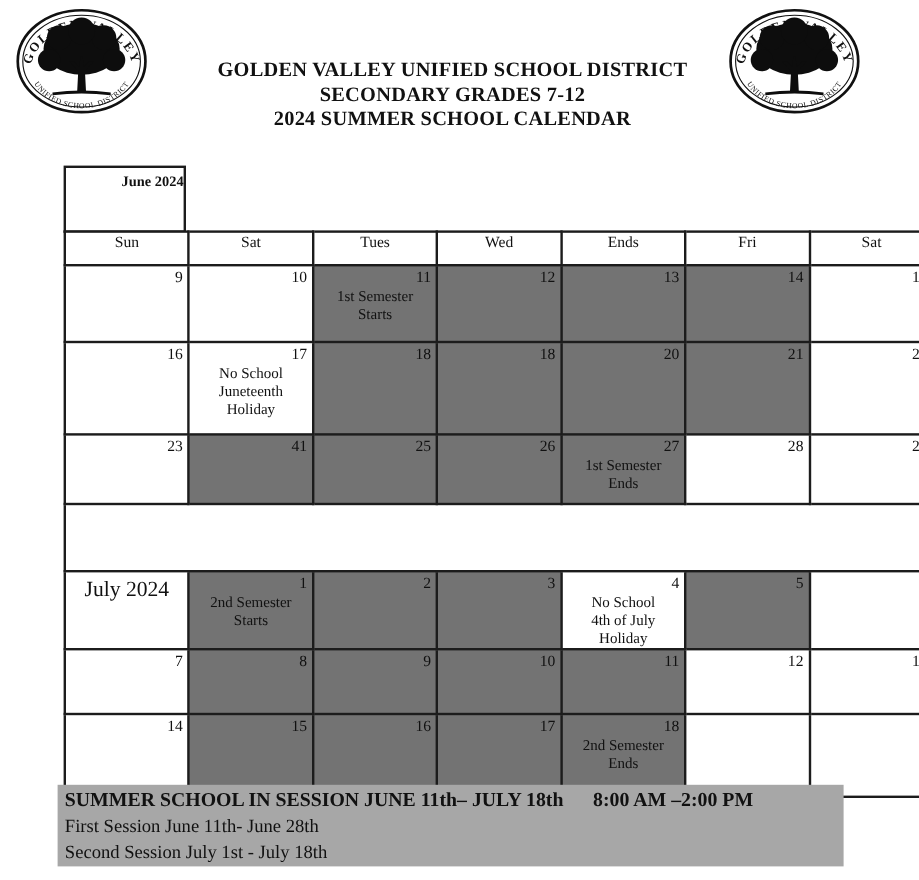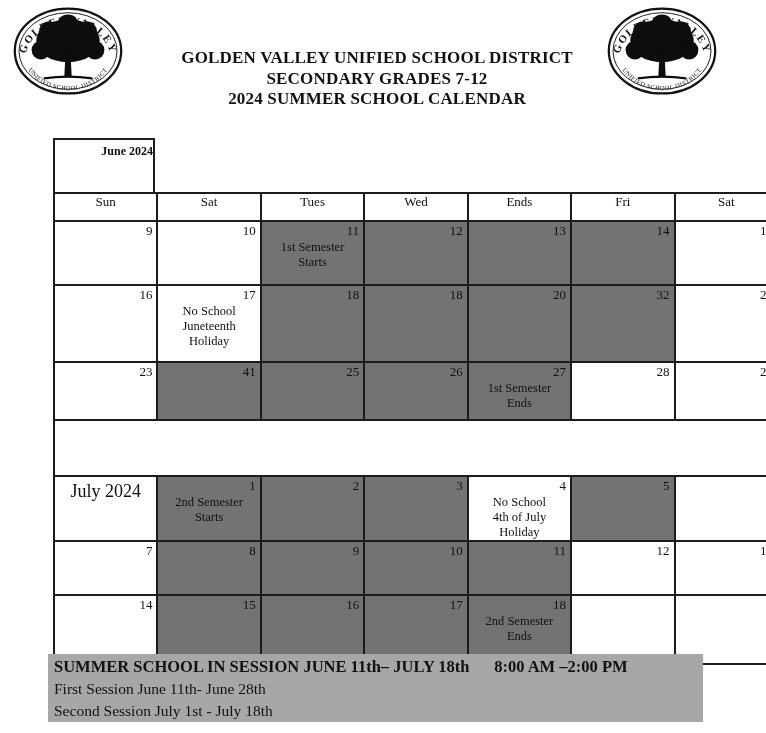--- a/index.html
+++ b/index.html
@@ -178,21 +178,21 @@
             </td>
         <td class="shaded">
               <div class="daynum">18</div>
               <div class="event"></div>
             </td>
         <td class="shaded">
               <div class="daynum">20</div>
               <div class="event"></div>
             </td>
         <td class="shaded">
-              <div class="daynum">32</div>
+              <div class="daynum">21</div>
               <div class="event"></div>
             </td>
         <td>
               <div class="daynum">22</div>
               <div class="event"></div>
             </td>
       </tr>
 
       <tr class="r-jun2">
         <td>

